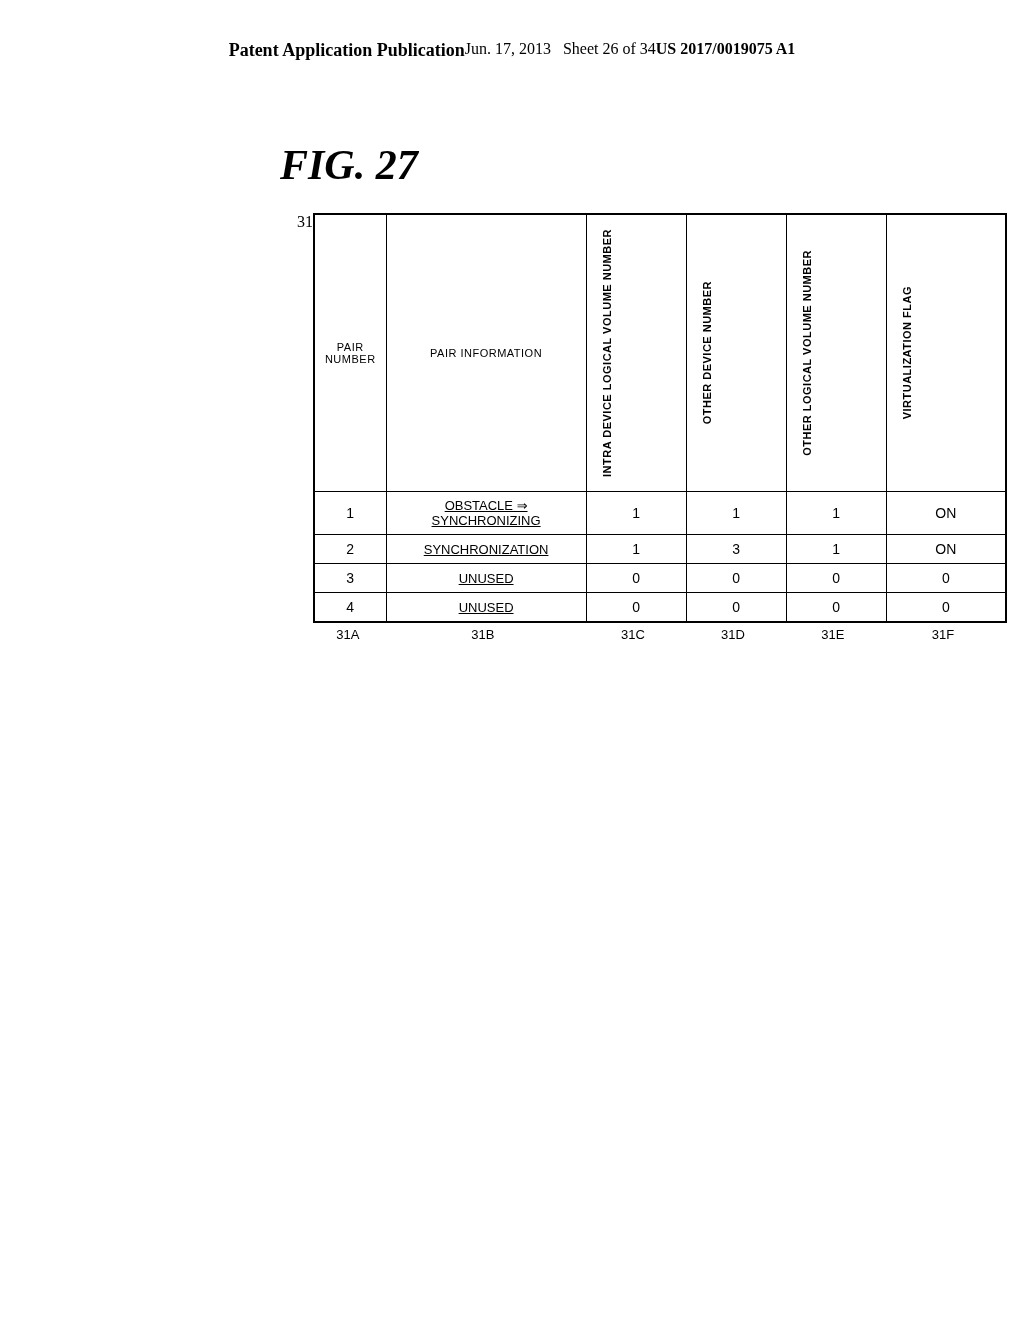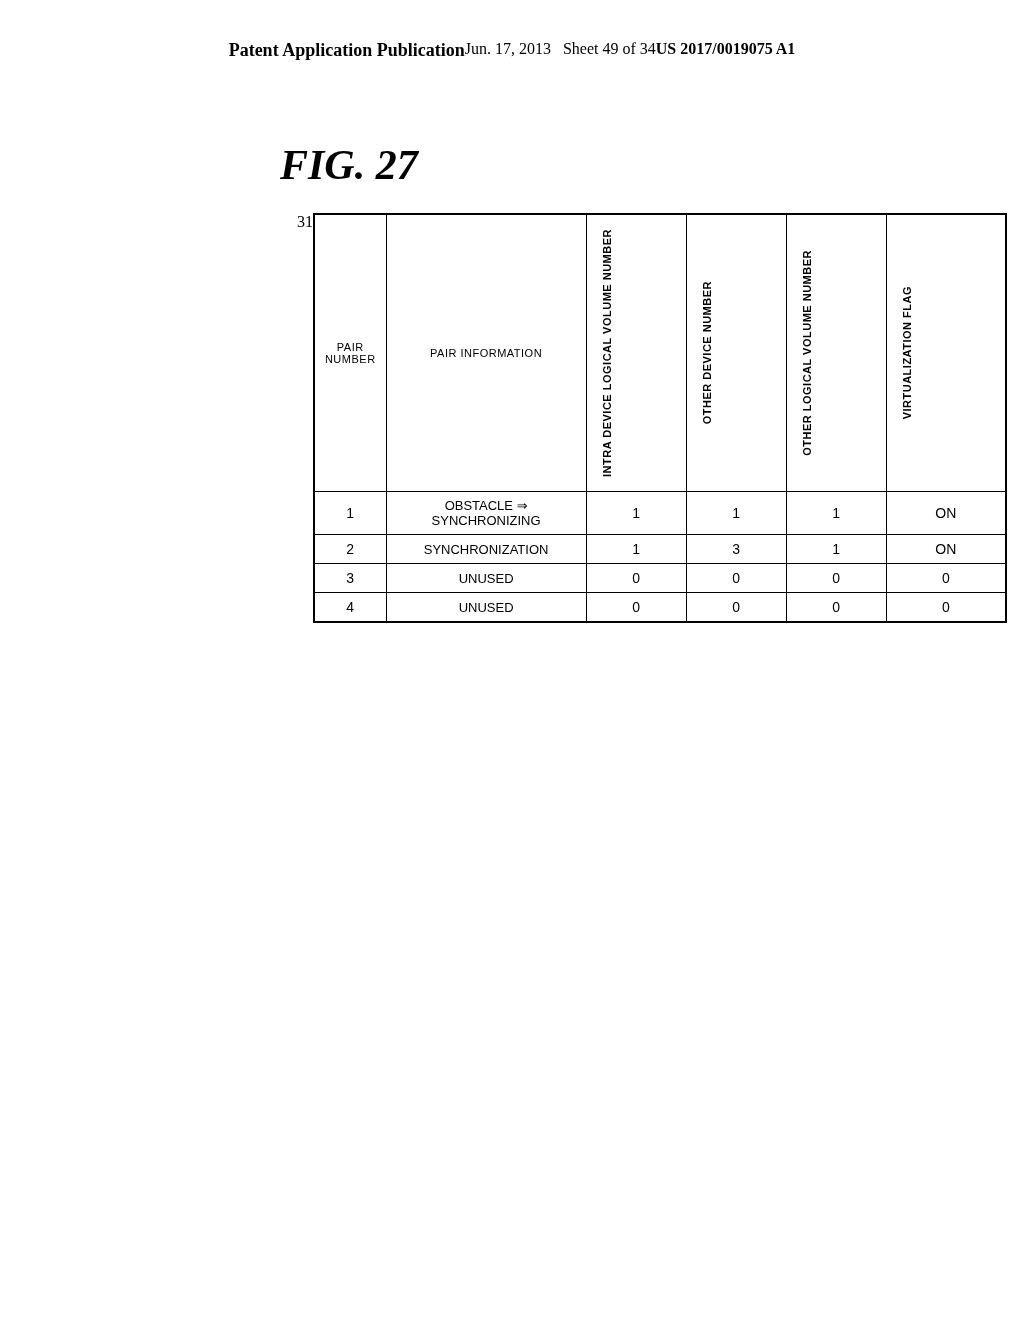--- a/index.html
+++ b/index.html
@@ -124,29 +124,30 @@
     }
 
     .row-data td {
       font-size: 14px;
     }
 
     .pair-info-cell {
       text-align: center;
       font-size: 13px;
       padding: 6px 14px;
+      text-decoration: underline;
     }
   </style>
 </head>
 <body>
 
 <div class="header">
   <div class="header-left">Patent Application Publication</div>
   <div class="header-center">
-    <span>Jun. 17, 2013</span>&nbsp;&nbsp;&nbsp;<span>Sheet 49 of 34</span>
+    <span>Jun. 17, 2013</span>&nbsp;&nbsp;&nbsp;<span>Sheet 26 of 34</span>
   </div>
   <div class="header-right">US 2017/0019075 A1</div>
 </div>
 
 <div class="main-content">
 
   <div class="fig-label">FIG. 27</div>
 
   <div class="diagram-container">
 
@@ -206,16 +207,24 @@
               <td style="font-size: 14px;">4</td>
               <td class="pair-info-cell">UNUSED</td>
               <td style="font-size: 14px;">0</td>
               <td style="font-size: 14px;">0</td>
               <td style="font-size: 14px;">0</td>
               <td style="font-size: 14px;">0</td>
             </tr>
           </tbody>
       </table>
 
+      <div class="bottom-labels">
+        <div class="bottom-label" style="width:70px;">31A</div>
+        <div class="bottom-label" style="width:200px;">31B</div>
+        <div class="bottom-label" style="width:100px;">31C</div>
+        <div class="bottom-label" style="width:100px;">31D</div>
+        <div class="bottom-label" style="width:100px;">31E</div>
+        <div class="bottom-label" style="width:120px;">31F</div>
+      </div>
     </div>
 
   </div>
 </div>
 
 </body></html>

